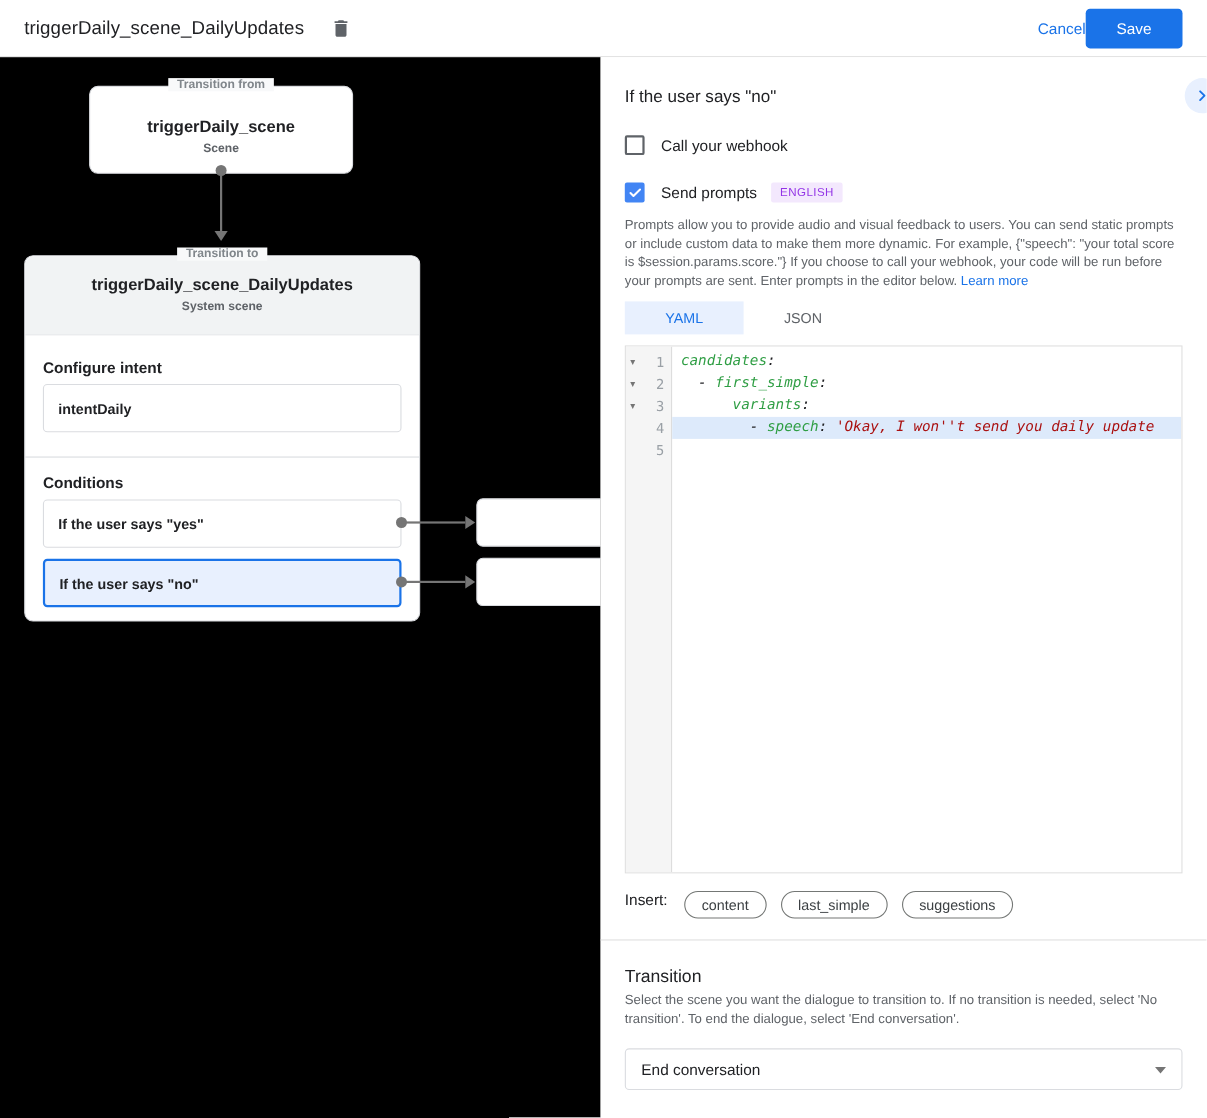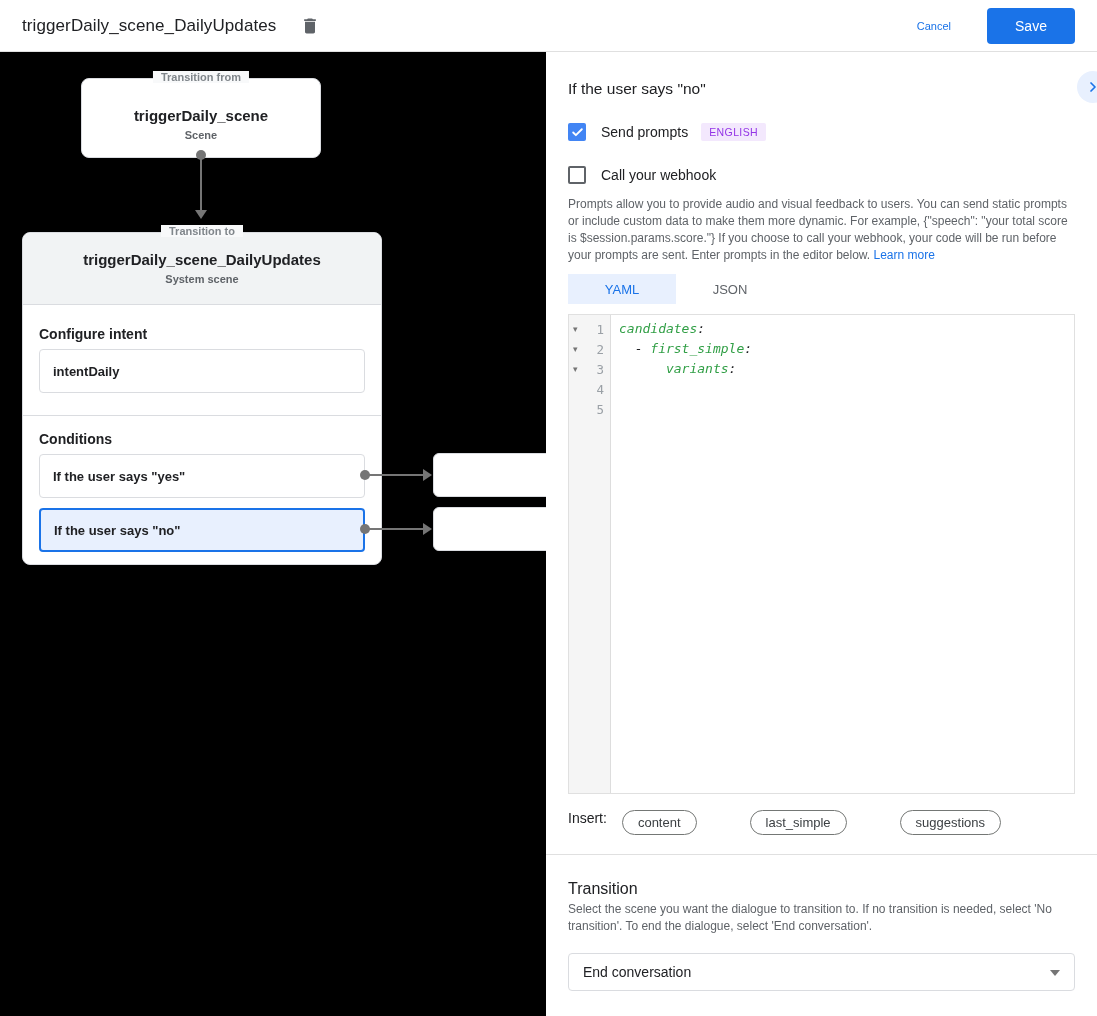--- a/index.html
+++ b/index.html
@@ -7,22 +7,22 @@
     font-family:"Liberation Sans", sans-serif; color:#202124; }
 
   
   .topbar { height:52px; display:flex; align-items:center; padding:0 22px;
     background:#fff; border-bottom:1px solid #e0e0e0; }
   .topbar-title { font-size:17px; font-weight:500; letter-spacing:.1px; }
   .trash-btn { background:none; border:none; margin-left:22px; cursor:pointer;
     width:24px; height:24px; display:flex; align-items:center; justify-content:center; }
   .trash-btn svg { fill:#5f6368; }
   .topbar-spacer { flex:1; }
-  .cancel-btn { background:none; border:none; color:#1a73e8; font-size:11px;
-    font-weight:500; font-family:inherit; margin-right:36px; cursor:pointer; }
+  .cancel-btn { background:none; border:none; color:#1a73e8; font-size:14px;
+    font-weight:500; font-family:inherit; cursor:pointer; }
   .save-btn { background:#1a73e8; color:#fff; border:none; border-radius:4px;
     font-size:14px; font-weight:500; font-family:inherit; width:88px; height:36px; cursor:pointer; }
 
   
   .main { display:flex; height:964px; }
 
   
   .canvas { width:546px; position:relative; background:#000000; overflow:hidden; flex:none;font-weight:bold; }
 
   .flow-legend { position:absolute; top:-8px; left:50%; transform:translateX(-50%);
@@ -184,36 +184,36 @@
     <div class="panel-title">If the user says "no"</div>
     <button class="expand-btn">
       <span style="display:flex;">
         <svg width="16" height="16" viewBox="0 0 24 24" fill="none" stroke-width="2.6" stroke-linecap="round" stroke-linejoin="round">
             <path d="M9 18l6-6-6-6"></path>
           </svg>
       </span>
     </button>
 
     <div class="check-row">
+      <span class="checkbox unchecked"></span>
+      <span class="check-label">Call your webhook</span>
+    </div>
+
+    <div class="check-row">
       <span class="checkbox checked">
         <span style="display:flex;">
           <svg width="13" height="13" viewBox="0 0 24 24" fill="none" stroke="#fff" stroke-width="3.4" stroke-linecap="round" stroke-linejoin="round">
               <path d="M20 6L9 17l-5-5"></path>
             </svg>
         </span>
       </span>
       <span class="check-label">Send prompts</span>
       <span class="lang-badge">ENGLISH</span>
     </div>
 
-    <div class="check-row">
-      <span class="checkbox unchecked"></span>
-      <span class="check-label">Call your webhook</span>
-    </div>
-
     <p class="prompt-desc"><span>Prompts allow you to provide audio and visual feedback to users. You can send static prompts or include custom data to make them more dynamic. For example, {"speech": "your total score is $session.params.score."} If you choose to call your webhook, your code will be run before your prompts are sent. Enter prompts in the editor below.</span> <a class="learn-more" href="#">Learn more</a></p>
 
     <div class="tabs">
       <div class="tab active">YAML</div>
       <div class="tab">JSON</div>
     </div>
 
     <div class="editor">
       <div class="gutter">
           <div class="gutter-line">
@@ -234,27 +234,28 @@
           </div>
           <div class="gutter-line">
             <span class="fold"></span>
             <span class="lnum">5</span>
           </div>
         </div>
       <div class="code-area">
           <div class="code-line"><span class="key">candidates</span><span class="plain">:</span></div>
           <div class="code-line"><span class="plain">  - </span><span class="key">first_simple</span><span class="plain">:</span></div>
           <div class="code-line"><span class="plain">      </span><span class="key">variants</span><span class="plain">:</span></div>
+          <div class="code-line hl"><span class="plain">        - </span><span class="key">speech</span><span class="plain">: </span><span class="string">'Okay, I won''t send you daily update</span></div>
           <div class="code-line"></div>
         </div>
     </div>
 
     <div class="insert-row">
       <span class="insert-label">Insert:</span>
-      <span style="display:flex;gap:40px;">
+      <span style="display:flex;">
           <button class="chip">content</button>
           <button class="chip">last_simple</button>
           <button class="chip">suggestions</button>
         </span>
     </div>
 
     <div class="panel-divider"></div>
 
     <div class="transition-section">
       <div class="transition-title">Transition</div>

